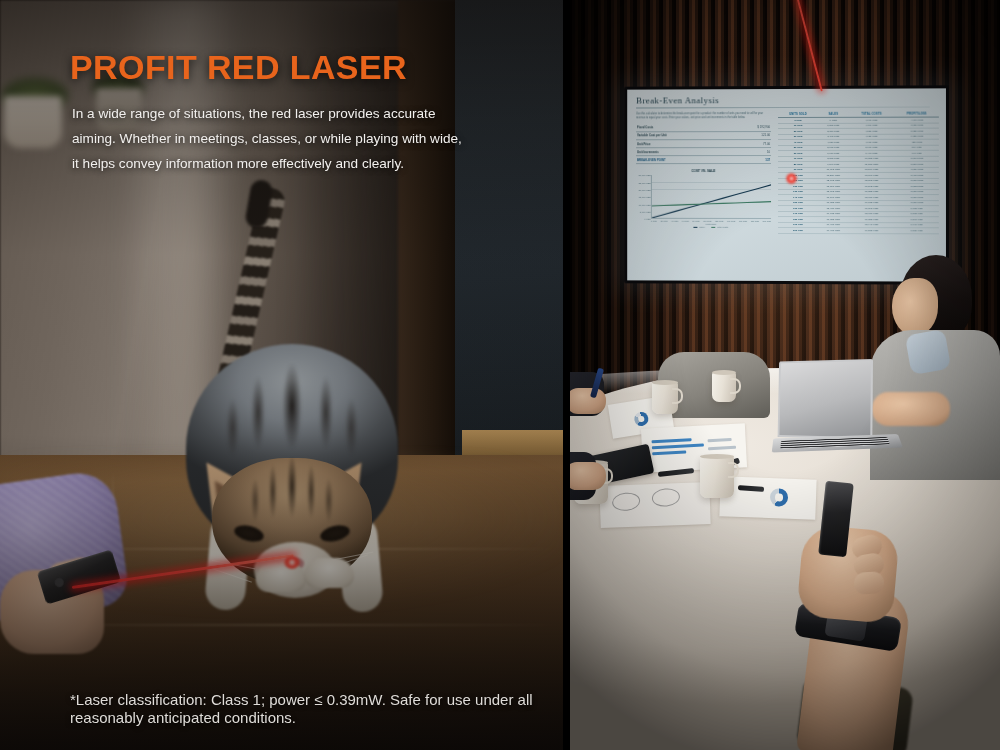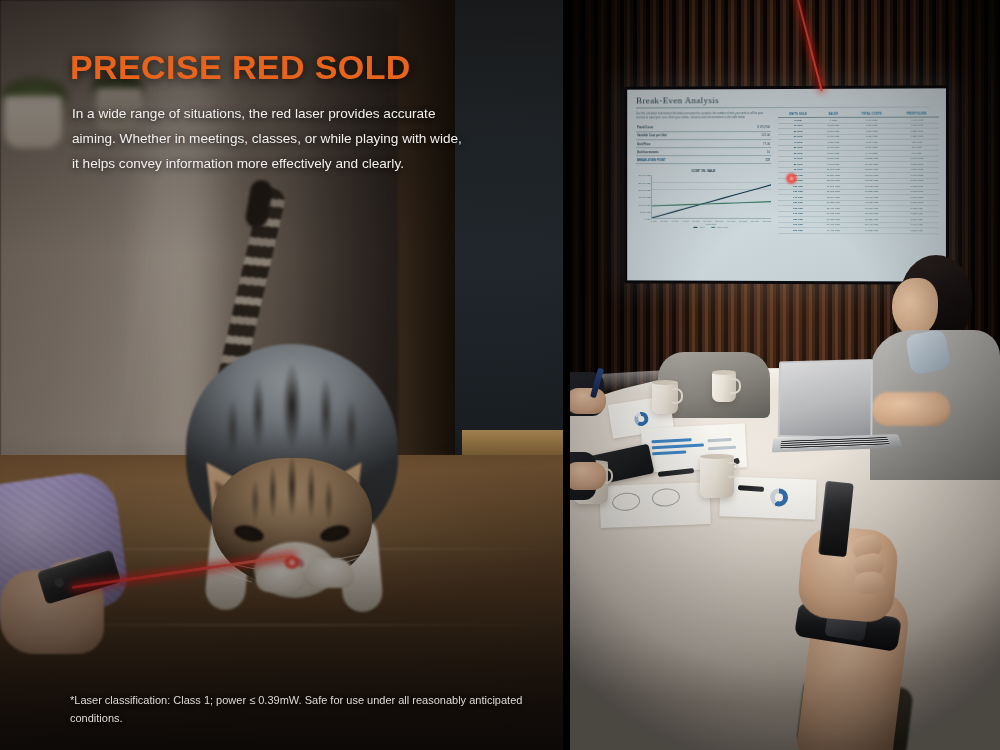--- a/index.html
+++ b/index.html
@@ -617,21 +617,21 @@
     text-shadow: 0 2px 10px rgba(0,0,0,.72);
     white-space: nowrap;
   }
   #subcopy {
     position: absolute; left: 72px; top: 101px; width: 400px; z-index: 30;
     font-size: 13.6px; line-height: 25px; color: #f2f0ee;
     text-shadow: 0 1px 6px rgba(0,0,0,.85);
   }
   #footnote {
     position: absolute; left: 70px; top: 691px; width: 470px; z-index: 30;
-    font-size: 11px; line-height: 18px; color: #dfdcd8;
+    font-size: 15px; line-height: 18px; color: #dfdcd8;
     text-shadow: 0 1px 5px rgba(0,0,0,.9);
   }
 </style>
 </head>
 <body>
 
 <div id="stage">
 
   <div id="left-panel">
     <div class="lp-wall"></div>
@@ -1002,17 +1002,17 @@
       <div class="finger" style="left:94px;top:102px;transform:rotate(-4deg);"></div>
       <div class="presenter-right"></div>
     </div>
 
     <div class="beam-right-glow"></div>
     <div class="beam-right"></div>
   </div>
 
   <div id="right-darken"></div>
 
-  <h1 id="headline">PRECISE RED SOLD</h1>
+  <h1 id="headline">PROFIT RED LASER</h1>
   <p id="subcopy">In a wide range of situations, the red laser provides accurate aiming. Whether in meetings, classes, or while playing with wide, it helps convey information more effectively and clearly.</p>
   <p id="footnote">*Laser classification: Class 1; power ≤ 0.39mW. Safe for use under all reasonably anticipated conditions.</p>
 
 </div>
 
 </body></html>

